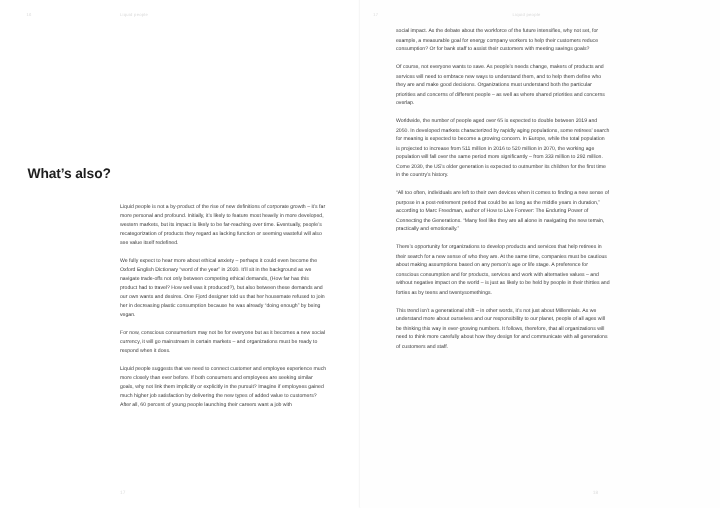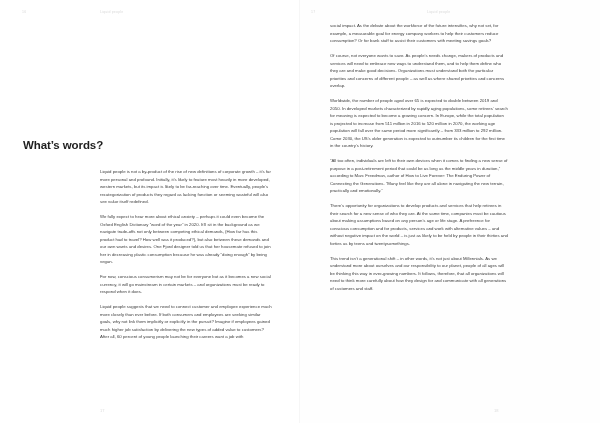--- a/index.html
+++ b/index.html
@@ -21,21 +21,21 @@
     .col p { margin:0 0 7.5px 0; }
     .left .col { left:100px; top:168px; }
     .right .col { left:30px; top:22px; width:178px; }
   </style>
 </head>
 <body>
 
 <div class="page left">
   <span class="hdr" style="left:22px;">16</span>
   <span class="hdr" style="left:100px;">Liquid people</span>
-  <h1>What’s words?</h1>
+  <h1>What’s also?</h1>
   <div class="col">
     <p>Liquid people is not a by-product of the rise of new definitions of corporate growth – it’s far more personal and profound. Initially, it’s likely to feature most heavily in more developed, western markets, but its impact is likely to be far-reaching over time. Eventually, people’s recategorization of products they regard as lacking function or seeming wasteful will also see value itself redefined.</p>
     <p>We fully expect to hear more about ethical anxiety – perhaps it could even become the Oxford English Dictionary “word of the year” in 2020. It’ll sit in the background as we navigate trade-offs not only between competing ethical demands, (How far has this product had to travel? How well was it produced?), but also between these demands and our own wants and desires. One Fjord designer told us that her housemate refused to join her in decreasing plastic consumption because he was already “doing enough” by being vegan.</p>
     <p>For now, conscious consumerism may not be for everyone but as it becomes a new social currency, it will go mainstream in certain markets – and organizations must be ready to respond when it does.</p>
     <p>Liquid people suggests that we need to connect customer and employee experience much more closely than ever before. If both consumers and employees are seeking similar goals, why not link them implicitly or explicitly in the pursuit? Imagine if employees gained much higher job satisfaction by delivering the new types of added value to customers? After all, 60 percent of young people launching their careers want a job with</p>
   </div>
   <span class="folio" style="left:100px;">17</span>
 </div>
 
 <div class="spine"></div>

